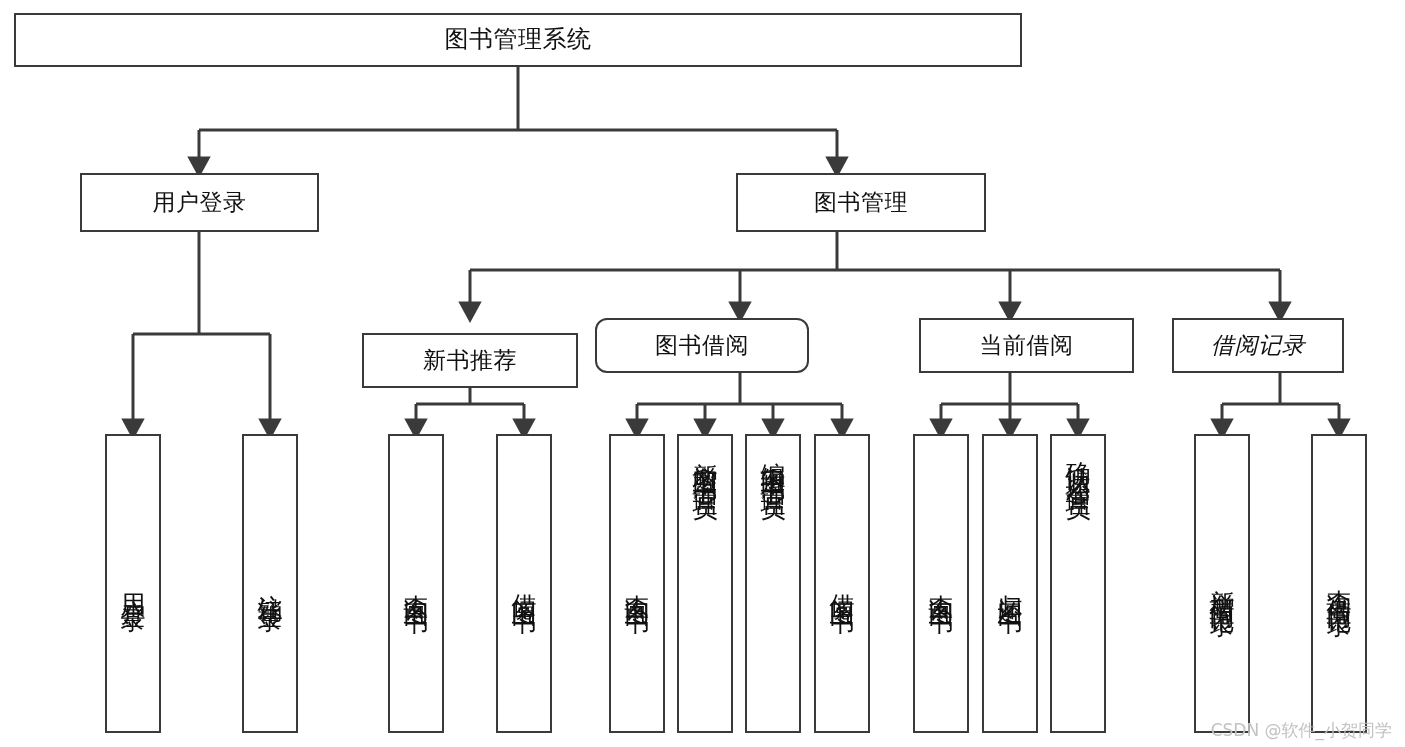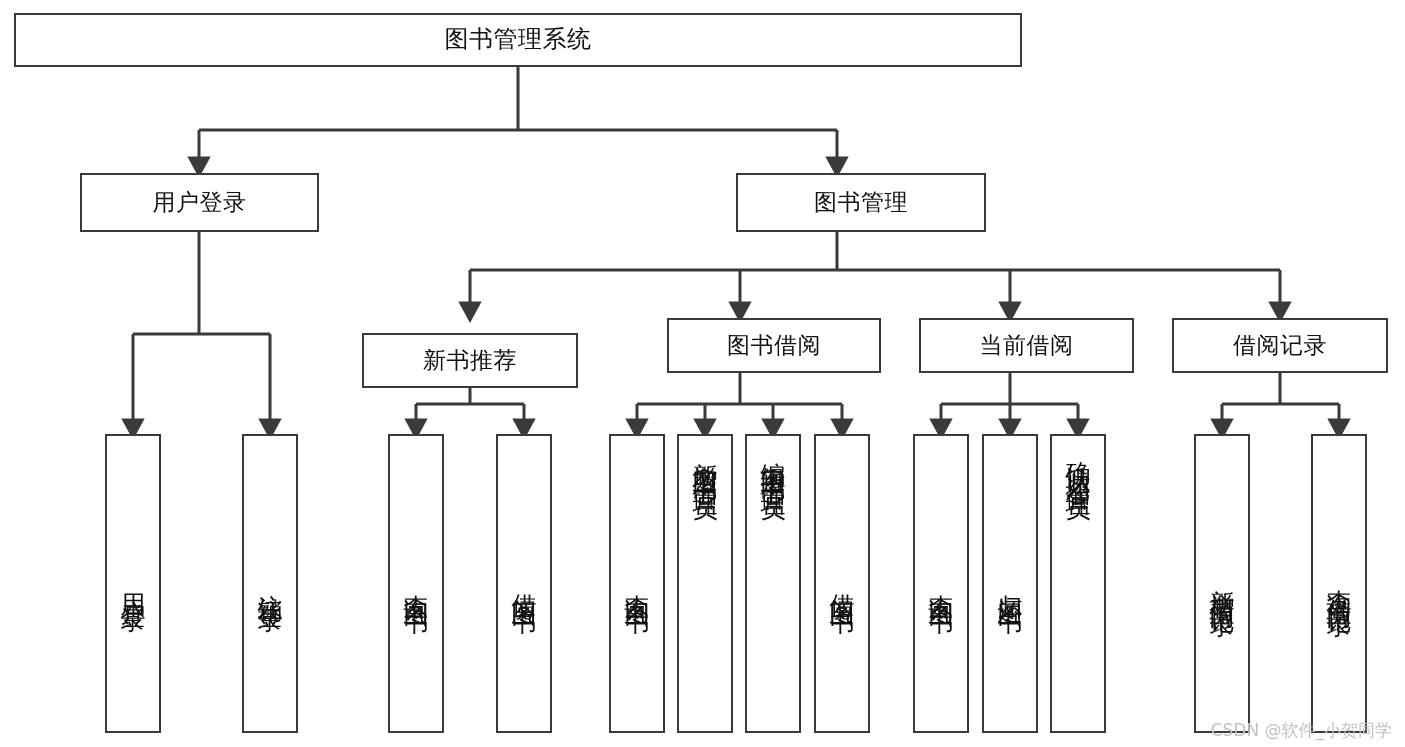--- a/index.html
+++ b/index.html
@@ -143,27 +143,27 @@
   <div class="node horiz" style="left:80px; top:173px; width:239px; height:59px;">
     <span class="node-label">用户登录</span>
   </div>
   <div class="node horiz" style="left:712px; top:173px; width:250px; height:59px;margin-left:24px;">
     <span class="node-label">图书管理</span>
   </div>
 
   <div class="node horiz" style="left:362px; top:333px; width:216px; height:55px;">
     <span class="node-label">新书推荐</span>
   </div>
-  <div class="node horiz" style="left:667px; top:318px; width:214px; height:55px;">
+  <div class="node horiz" style="left:595px; top:318px; width:214px; height:55px;border-radius:12px;">
     <span class="node-label">图书借阅</span>
   </div>
   <div class="node horiz" style="left:902px; top:318px; width:215px; height:55px;margin-left:17px;">
     <span class="node-label">当前借阅</span>
   </div>
-  <div class="node horiz" style="left:1172px; top:318px; width:216px; height:55px;">
+  <div class="node horiz" style="left:1172px; top:318px; width:172px; height:55px;font-style:italic;">
     <span class="node-label">借阅记录</span>
   </div>
 
   <div class="node vert centered" style="left:105px; top:434px; width:56px; height:299px;">
     <span class="node-label">用户登录</span>
   </div>
   <div class="node vert centered" style="left:242px; top:434px; width:56px; height:299px;">
     <span class="node-label">注销登录</span>
   </div>
 

